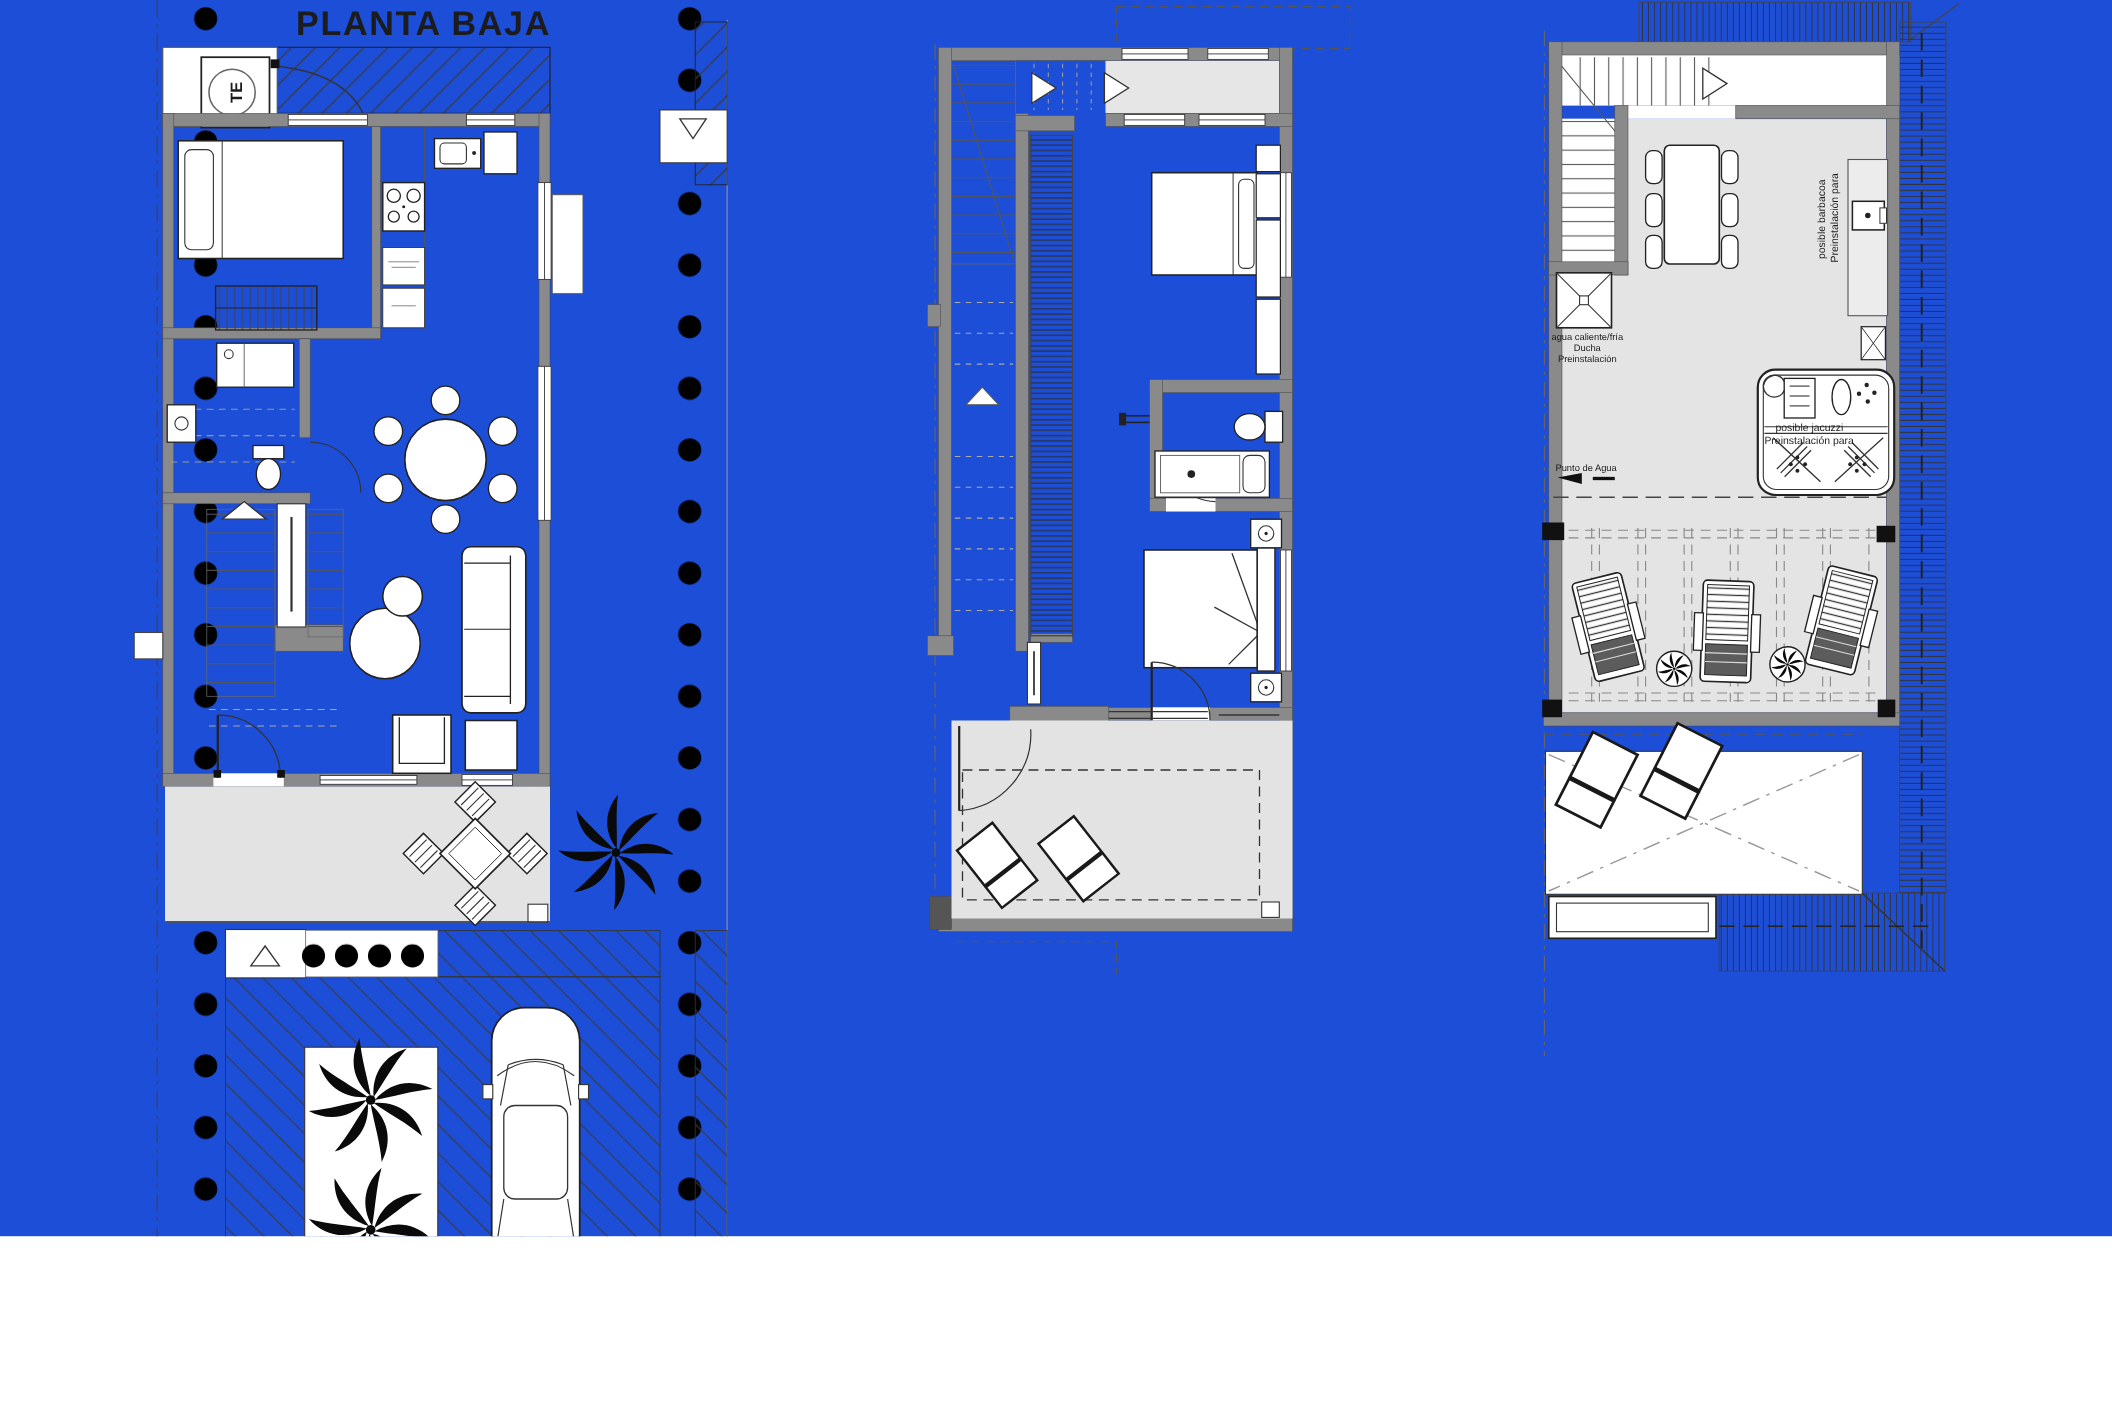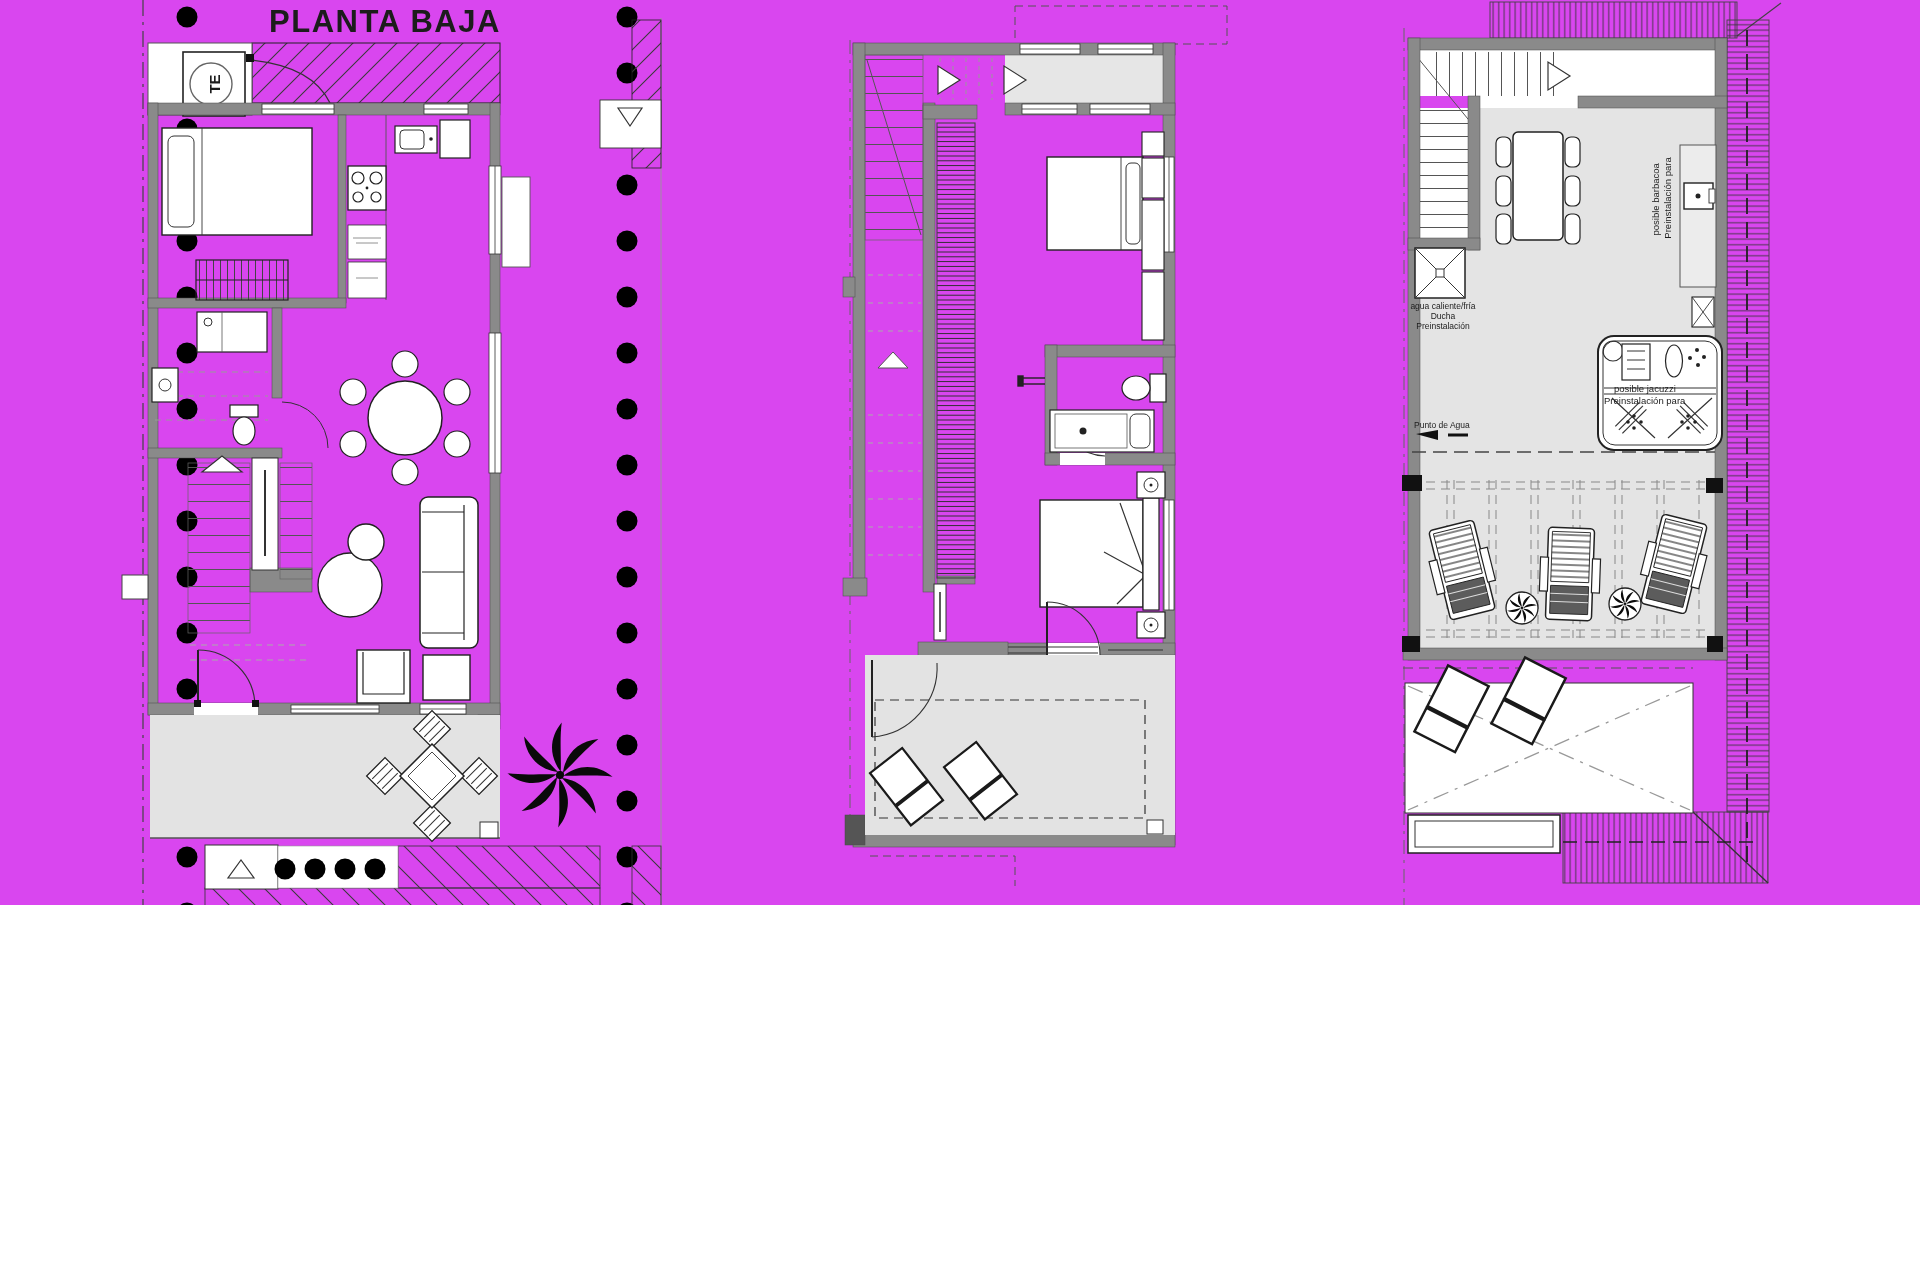--- a/index.html
+++ b/index.html
@@ -1,16 +1,16 @@
 <!DOCTYPE html>
 <html><head>
 <meta charset="utf-8">
 <style>
   html,body{margin:0;padding:0;background:#ffffff;}
-  .canvas{position:relative;width:1920px;height:905px;background:#d946ef;overflow:hidden;}
+  .canvas{position:relative;width:1920px;height:1124px;background:#1d4ed8;overflow:hidden;}
   svg{position:absolute;left:0;top:0;}
   text{font-family:"Liberation Sans", sans-serif;fill:#1c1c1c;}
   .title{font-size:31px;font-weight:bold;letter-spacing:1.5px;}
   .tiny{font-size:8.5px;}
   .tiny2{font-size:9.5px;}
   .te{font-size:15px;font-weight:bold;}
 </style>
 </head>
 <body>
 

